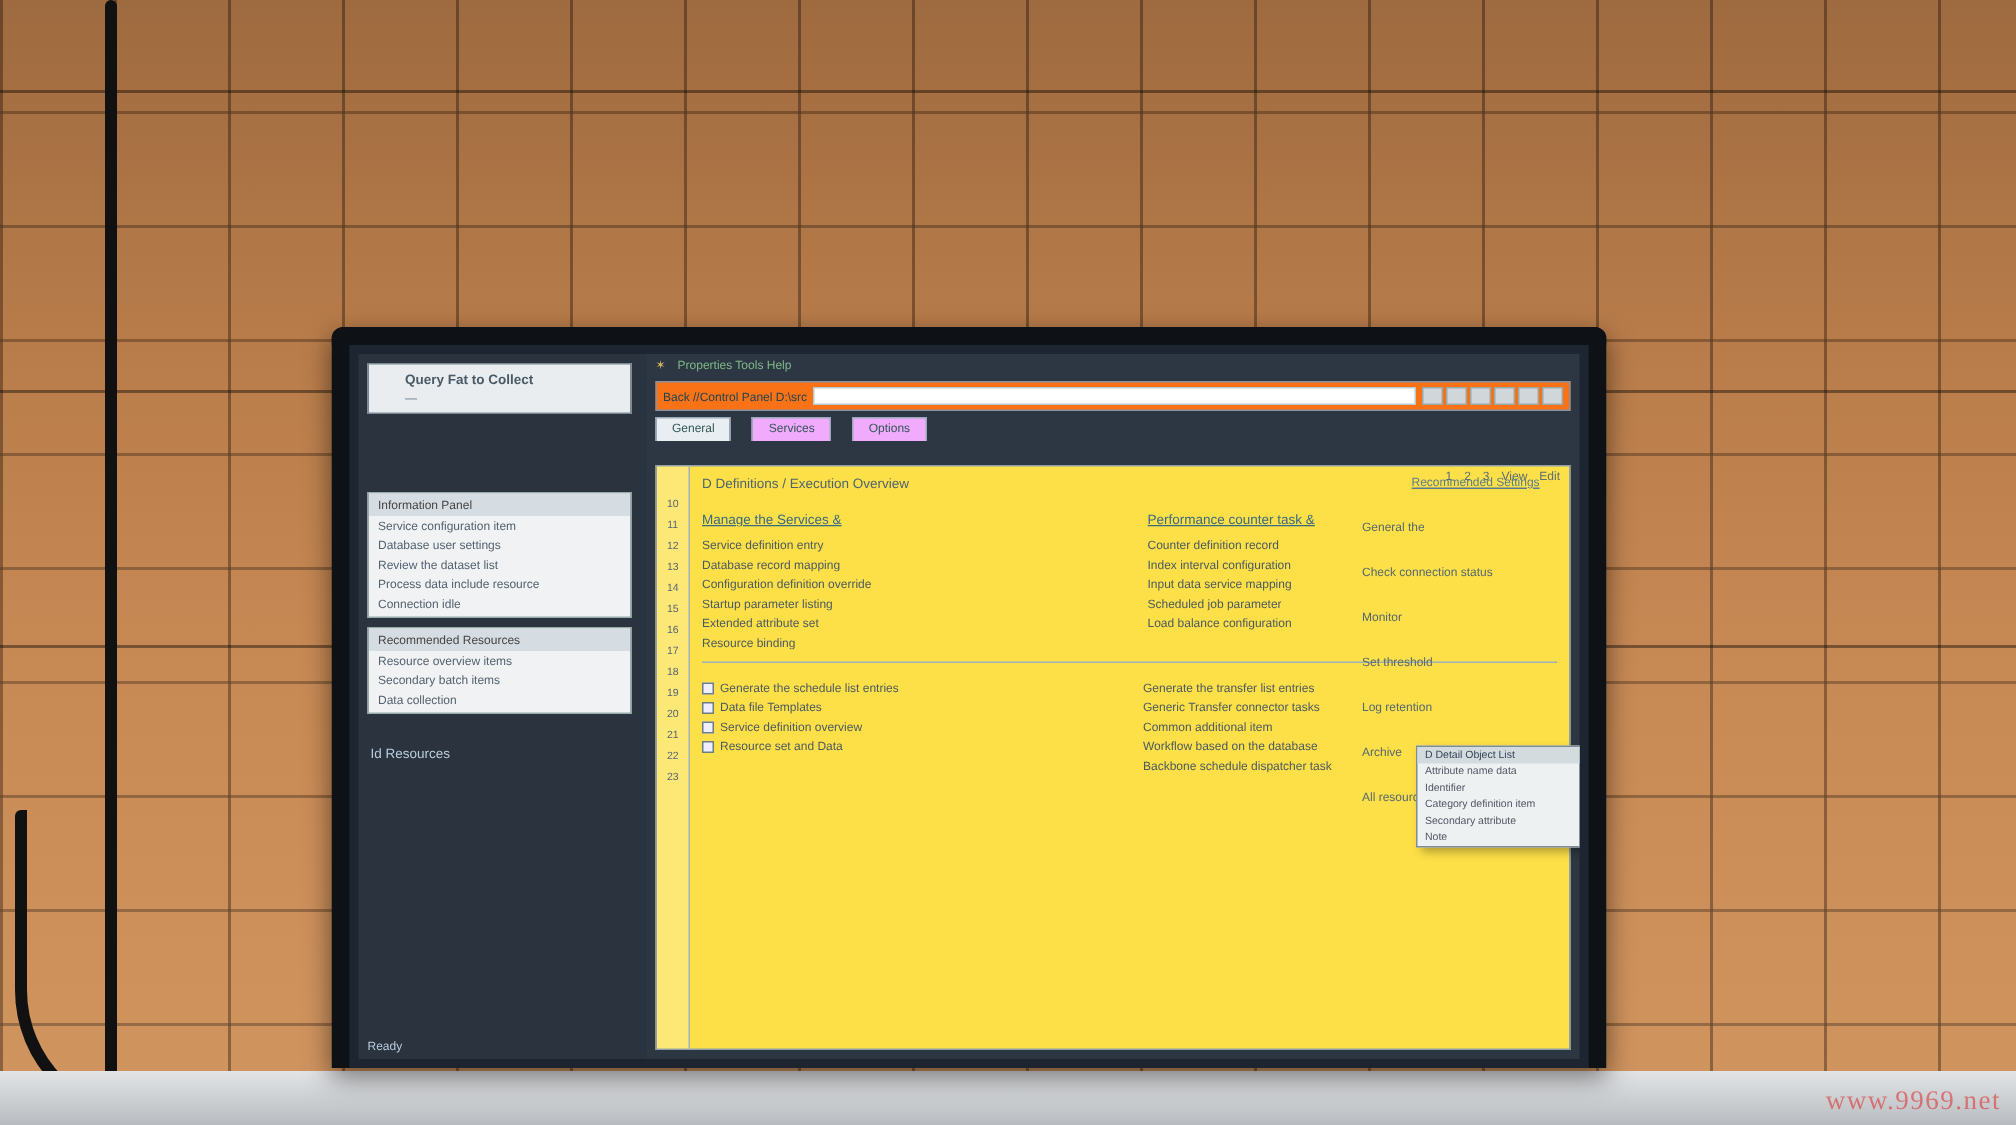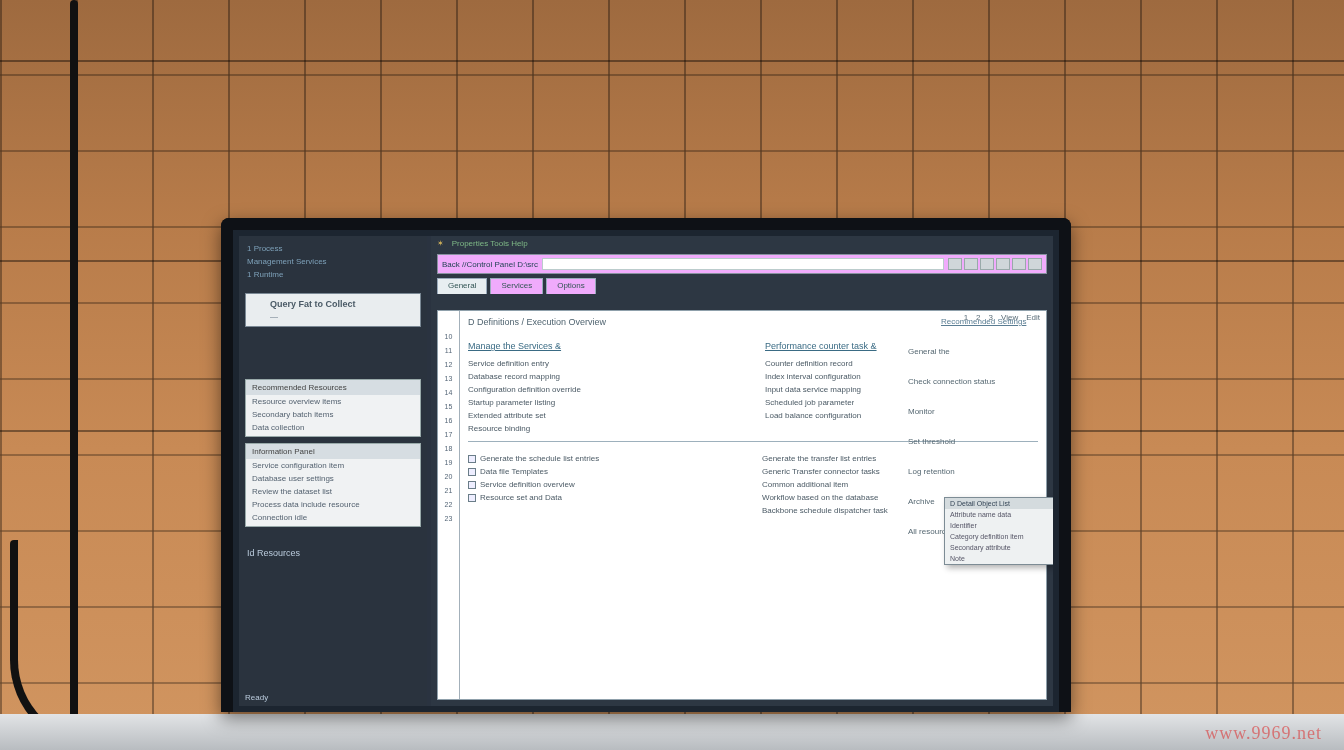--- a/index.html
+++ b/index.html
@@ -36,89 +36,84 @@
 .lp-card .cttl{background:#d6dde2;padding:3px 6px;color:#444;font-size:8px;white-space:nowrap;overflow:hidden;}
 .lp-card .crow{padding:2px 6px;color:#546270;font-size:8px;white-space:nowrap;overflow:hidden;}
 .lp-footer{position:absolute;bottom:4px;left:6px;font-size:8px;color:#bcd;}
 
 .mainpane{position:absolute;left:192px;top:0;right:0;height:100%;background:#2d3743;}
 .titlebar{height:16px;background:#222b33;display:flex;align-items:center;padding:0 6px;gap:6px;}
 .titlebar .ticon{width:9px;height:9px;background:#c79a3a;border-radius:2px;}
 .titlebar .ttxt{color:#d0c38a;font-size:8px;white-space:nowrap;overflow:hidden;}
 .menubar{height:14px;padding:0 6px;display:flex;align-items:center;gap:8px;}
 .menubar span{color:#7eb886;font-size:8px;}
-.addrbar{height:20px;margin:4px 6px;background:#f0abfc;border:1px solid #8892a0;display:flex;align-items:center;padding:0 4px;gap:4px;}
+.addrbar{height:20px;margin:4px 6px;background:#f97316;border:1px solid #8892a0;display:flex;align-items:center;padding:0 4px;gap:4px;}
 .addrbar .albl{color:#245;font-size:8px;}
 .addrbar .afield{flex:1;background:#fff;height:12px;border:1px solid #bcc;}
 .addrbar .abtns{display:flex;gap:2px;}
 .addrbar .abtn{width:14px;height:12px;background:#d0d6da;border:1px solid #9aa;}
-.tabbar{height:16px;margin:0 6px;display:flex;gap:3px;}
+.tabbar{height:16px;margin:0 6px;display:flex;gap:14px;}
 .tabbar .tab{padding:2px 10px;background:#f0abfc;color:#355;font-size:8px;border:1px solid #9ab;border-bottom:none;}
 .tabbar .tab.active{background:#e8eef1;}
-.content{position:absolute;top:74px;left:6px;right:6px;bottom:6px;background:#ffffff;border:1px solid #8fa0ab;display:flex;}
+.content{position:absolute;top:74px;left:6px;right:6px;bottom:6px;background:#fde047;border:1px solid #8fa0ab;display:flex;}
 .content .numcol{width:22px;background:rgba(255,255,255,0.25);border-right:1px solid #a3b0ba;padding:22px 0 0;}
 .content .numcol div{height:14px;color:#567;font-size:7px;text-align:center;}
 .content .body{flex:1;position:relative;padding:6px 8px;}
 .pgtitle{color:#506470;font-size:9px;margin-bottom:6px;}
 .toolbar{position:absolute;top:2px;right:6px;display:flex;gap:8px;align-items:center;}
 .toolbar .tb{color:#5a6d78;font-size:8px;}
 .secthead{color:#3a6b84;font-size:9px;margin:4px 0;text-decoration:underline;white-space:nowrap;overflow:hidden;}
 .listrow{display:flex;align-items:flex-end;gap:4px;height:13px;}
 .listrow .chk{width:8px;height:8px;border:1px solid #6a7d88;background:#eef;}
 .listrow .txt{color:#4b5a65;font-size:8px;white-space:nowrap;overflow:hidden;}
 .cols{display:flex;gap:18px;}
 .col{flex:1;min-width:0;}
 
 .popup{position:absolute;right:-10px;top:186px;width:112px;background:#eef1f2;border:1px solid #7d8c95;box-shadow:3px 3px 6px rgba(0,0,0,0.3);z-index:5;}
 .popup .pttl{background:#d4dbde;padding:2px 5px;font-size:7px;color:#345;white-space:nowrap;overflow:hidden;}
 .popup .prow{padding:2px 5px;font-size:7px;color:#556;white-space:nowrap;overflow:hidden;}
 .rightcol{position:absolute;right:8px;top:6px;width:130px;}
 .rightcol .rttl{color:#5a7d93;font-size:8px;text-decoration:underline;white-space:nowrap;overflow:hidden;margin-left:33px;}
 .rightcol .rrow{color:#566872;font-size:8px;margin-top:21px;white-space:nowrap;overflow:hidden;}
-.watermark{position:absolute;right:22px;bottom:6px;color:rgba(220,40,40,0.55);font-size:18px;font-family:Georgia,serif;letter-spacing:1px;}
+.watermark{position:absolute;right:10px;bottom:6px;color:rgba(220,40,40,0.55);font-size:18px;font-family:Georgia,serif;letter-spacing:1px;}
 </style>
 </head>
 <body>
 
 <div class="wall"></div>
 <div class="grid-overlay"></div>
 <div class="hline shelf1"></div>
 <div class="hline shelf2"></div>
 <div class="hline shelf3"></div>
 <div class="cable c1"></div>
 <div class="cable curve"></div>
 <div class="desk"></div>
 
 <div class="monitor">
  <div class="screen">
 
   <div class="leftpane">
-   <div class="lp-top">
-    <div>1  Process</div>
-    <div>Management Services</div>
-    <div>1  Runtime</div>
-   </div>
    <div class="lp-box">
     <div class="ttl">Query  Fat to Collect</div>
     <div class="sub">—</div>
    </div>
    <div style="height:40px"></div>
-   <div class="lp-card">
-    <div class="cttl">Recommended Resources</div>
-    <div class="crow">Resource overview items</div>
-    <div class="crow">Secondary batch items</div>
-    <div class="crow">Data  collection</div>
-   </div>
    <div class="lp-card">
     <div class="cttl">Information Panel</div>
     <div class="crow">Service configuration item</div>
     <div class="crow">Database user settings</div>
     <div class="crow">Review the dataset list</div>
     <div class="crow">Process  data include resource</div>
     <div class="crow">Connection idle</div>
+   </div>
+   <div class="lp-card">
+    <div class="cttl">Recommended Resources</div>
+    <div class="crow">Resource overview items</div>
+    <div class="crow">Secondary batch items</div>
+    <div class="crow">Data  collection</div>
    </div>
    <div class="lp-row" style="margin-top:18px;">Id  Resources</div>
    <div class="lp-footer">Ready</div>
   </div>
 
   <div class="mainpane">
    <div class="menubar">
     <span style="color:#d0b25a">✶</span>
     <span>Properties  Tools  Help</span>
    </div>

